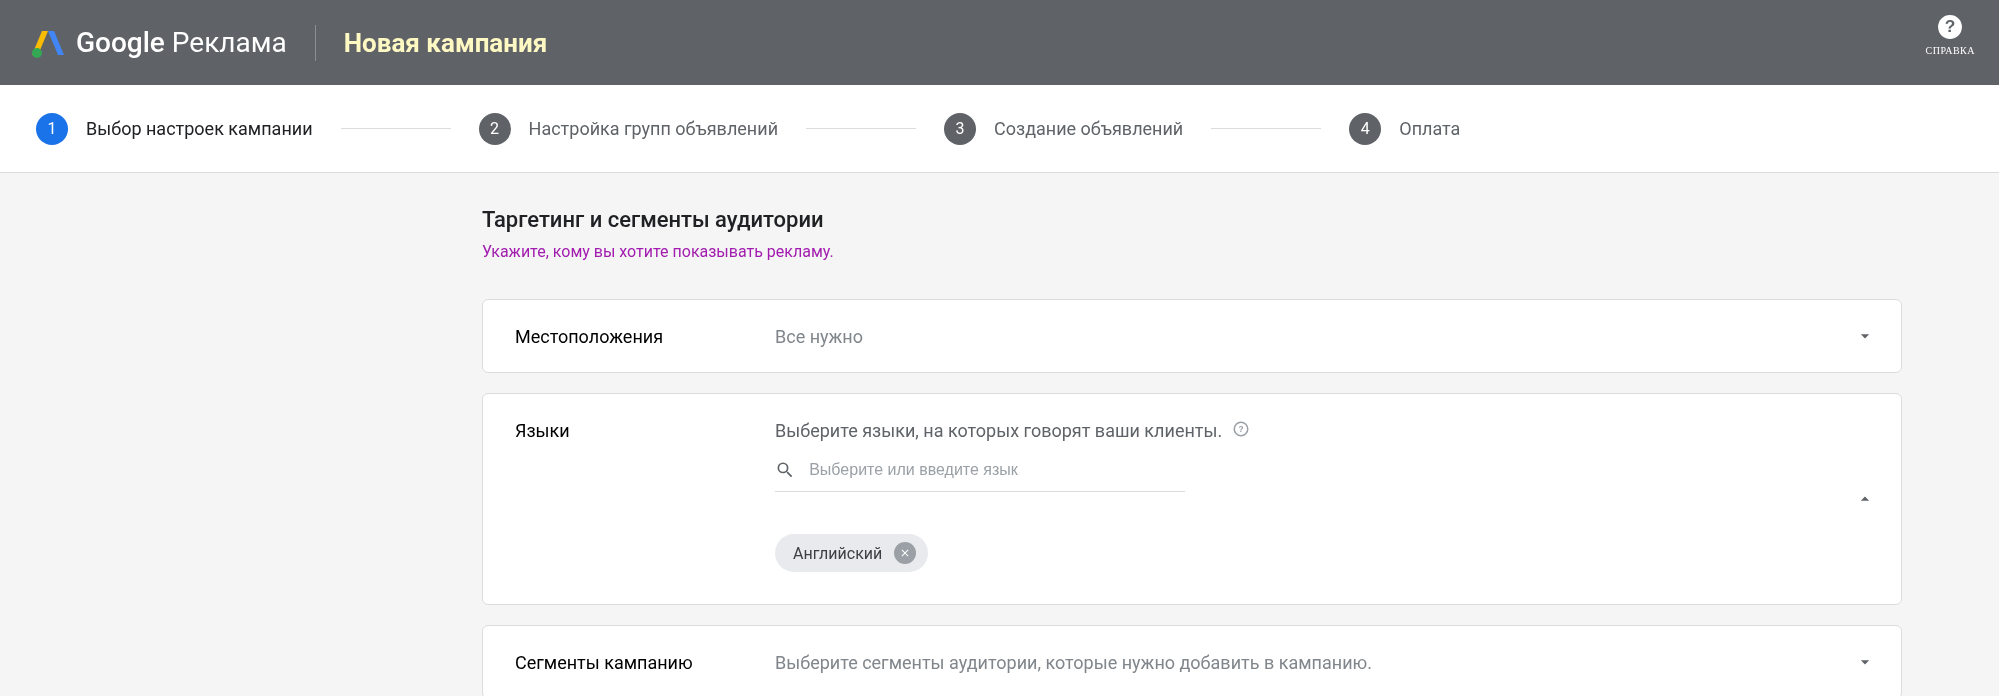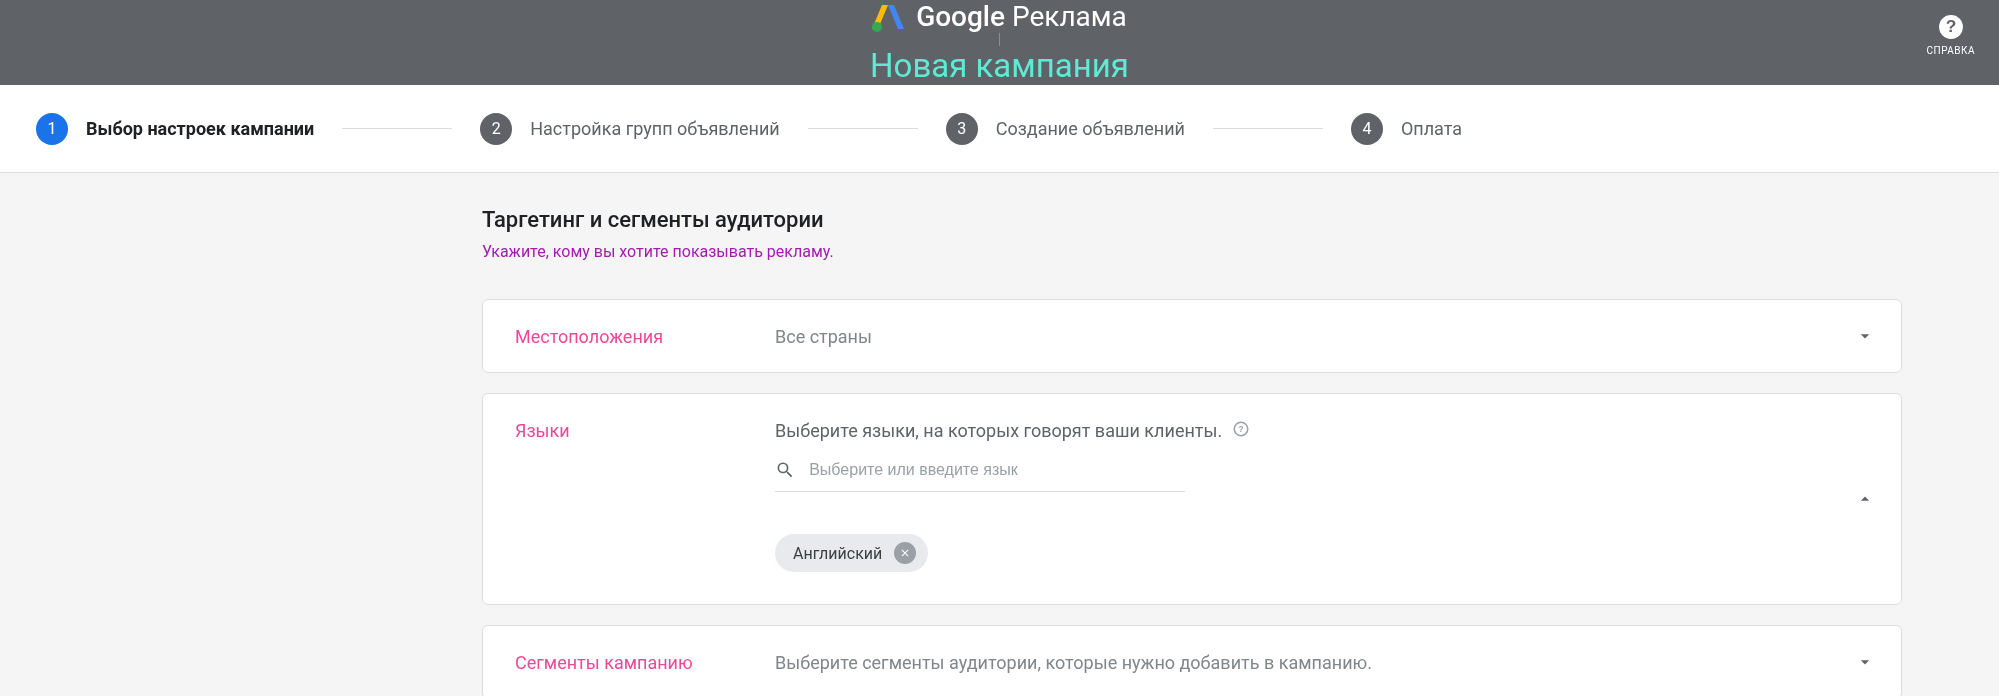--- a/index.html
+++ b/index.html
@@ -11,66 +11,65 @@
       overflow: hidden;
     }
     
     .header {
       height: 85px;
       background: #5f6368;
       display: flex;
       align-items: center;
       padding: 0 32px;
       position: relative;
-      flex-direction: column;
     }
     .logo-block { display: flex; align-items: center; gap: 12px; }
     .logo-mark { width: 32px; height: 32px; }
     .logo-text { color: #fff; font-size: 28px; font-weight: 400; letter-spacing: 0; }
     .logo-text .bold { font-weight: 500; }
     .hdr-divider { width: 1px; height: 36px; background: rgba(255,255,255,0.28); margin: 0 28px; }
-    .hdr-title { color: #5eead4; font-size: 33px; font-weight: 400; }
+    .hdr-title { color: #fef9c3; font-size: 26px; font-weight: 700; }
     .hdr-help { position: absolute; right: 24px; top: 14px; display: flex; flex-direction: column; align-items: center; gap: 5px; color: #fff; cursor: pointer; }
-    .hdr-help-label { font-size: 10px; letter-spacing: 0.5px; }
+    .hdr-help-label { font-size: 10px; letter-spacing: 0.5px; font-family: Liberation Serif, serif; }
     
     .stepper {
       background: #fff;
       height: 88px;
       border-bottom: 1px solid #dadce0;
       display: flex;
       align-items: center;
       padding: 0 36px;
     }
     .step { display: flex; align-items: center; gap: 18px; }
     .step-num {
       width: 32px; height: 32px; border-radius: 50%;
       background: #5f6368; color: #fff;
       display: flex; align-items: center; justify-content: center;
       font-size: 16px;
     }
     .step.active .step-num { background: #1a73e8; }
     .step-label { font-size: 18px; color: #5f6368; }
-    .step.active .step-label { font-weight: 700; color: #202124; }
+    .step.active .step-label { font-weight: 400; color: #202124; }
     .step-conn { flex: 0 0 auto; height: 1px; background: #dadce0; margin: 0 28px; }
     .step-conn.w1 { width: 110px; }
     .step-conn.w2 { width: 110px; }
     .step-conn.w3 { width: 110px; }
     
     .main { padding: 34px 0 0 12px; }
     .content { width: 1420px; margin-left: 470px; }
     .section-title { font-size: 22px; color: #202124; font-weight: 500; margin-bottom: 10px; }
     .section-sub { font-size: 16px; color: #a21caf; margin-bottom: 38px; }
     .card {
       background: #fff;
       border: 1px solid #dadce0;
       border-radius: 6px;
       margin-bottom: 20px;
     }
     .card-row { display: flex; align-items: center; padding: 20px 32px; min-height: 72px; position: relative; }
-    .card-label { width: 260px; font-size: 18px; color: #ec4899; flex: 0 0 260px; }
+    .card-label { width: 260px; font-size: 18px; color: #000000; flex: 0 0 260px; }
     .card-value { font-size: 18px; color: #80868b; flex: 1; }
     .chevron { position: absolute; right: 26px; top: 50%; transform: translateY(-50%); color: #5f6368; }
     .lang-card { padding: 26px 32px 32px 32px; position: relative; }
     .lang-top { display: flex; }
     .lang-hint-row { display: flex; align-items: flex-start; gap: 10px; font-size: 18px; color: #5f6368; }
     .lang-search { margin-top: 18px; display: flex; gap: 14px; border-bottom: 1px solid #dadce0; width: 410px; padding-bottom: 10px; }
     .lang-search input { border: none; outline: none; font-size: 16px; color: #5f6368; width: 100%; background: transparent; }
     .lang-search input::placeholder { color: #9aa0a6; }
     .chip-row { margin-top: 42px; }
     .chip {
@@ -134,21 +133,21 @@
 </div>
 
 <div class="main">
   <div class="content">
     <div class="section-title">Таргетинг и сегменты аудитории</div>
     <div class="section-sub">Укажите, кому вы хотите показывать рекламу.</div>
 
     <div class="card">
       <div class="card-row">
         <div class="card-label">Местоположения</div>
-        <div class="card-value">Все страны</div>
+        <div class="card-value">Все нужно</div>
         <span class="chevron">
           <svg width="20" height="20" viewBox="0 0 24 24" fill="#5f6368">
               <path d="M7 10l5 5 5-5z"></path>
             </svg>
         </span>
       </div>
     </div>
 
     <div class="card lang-card">
       <span class="chevron">

